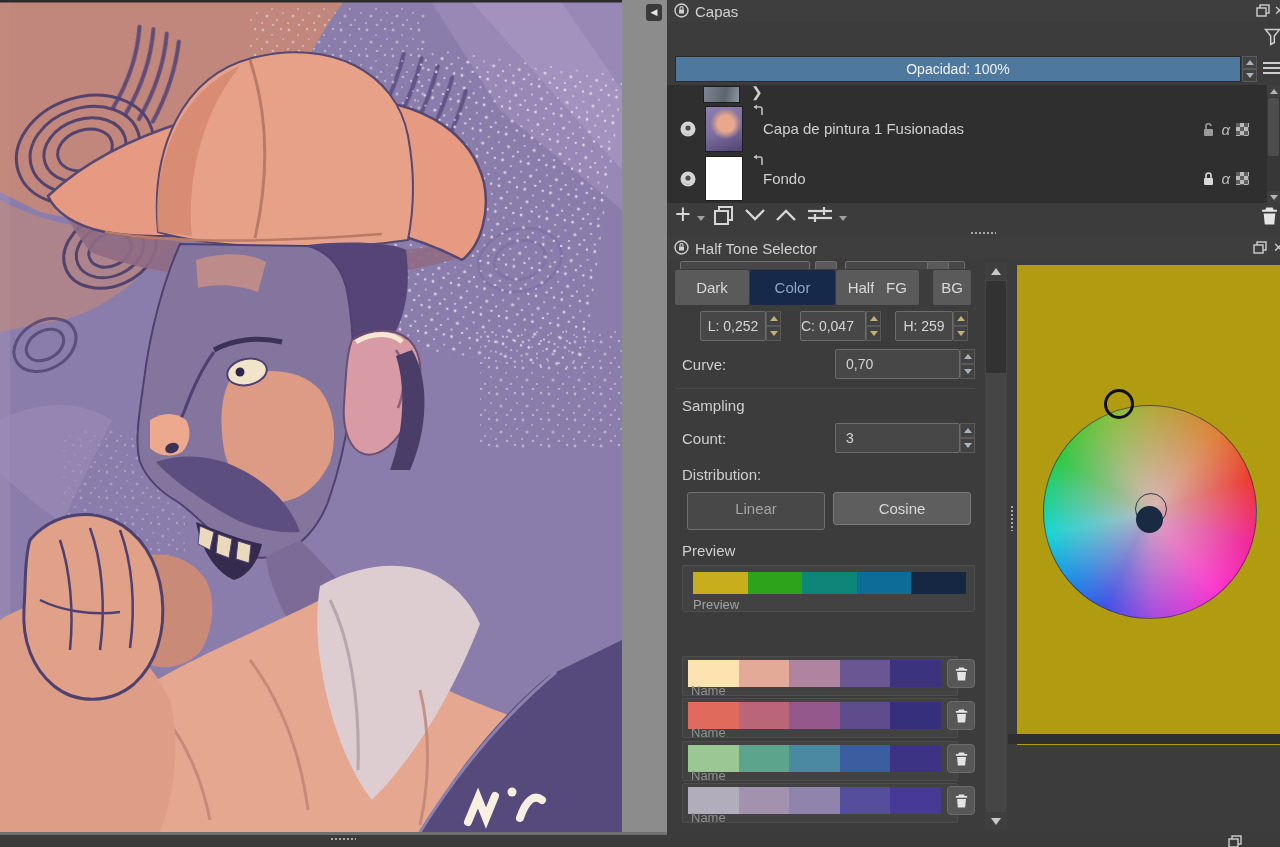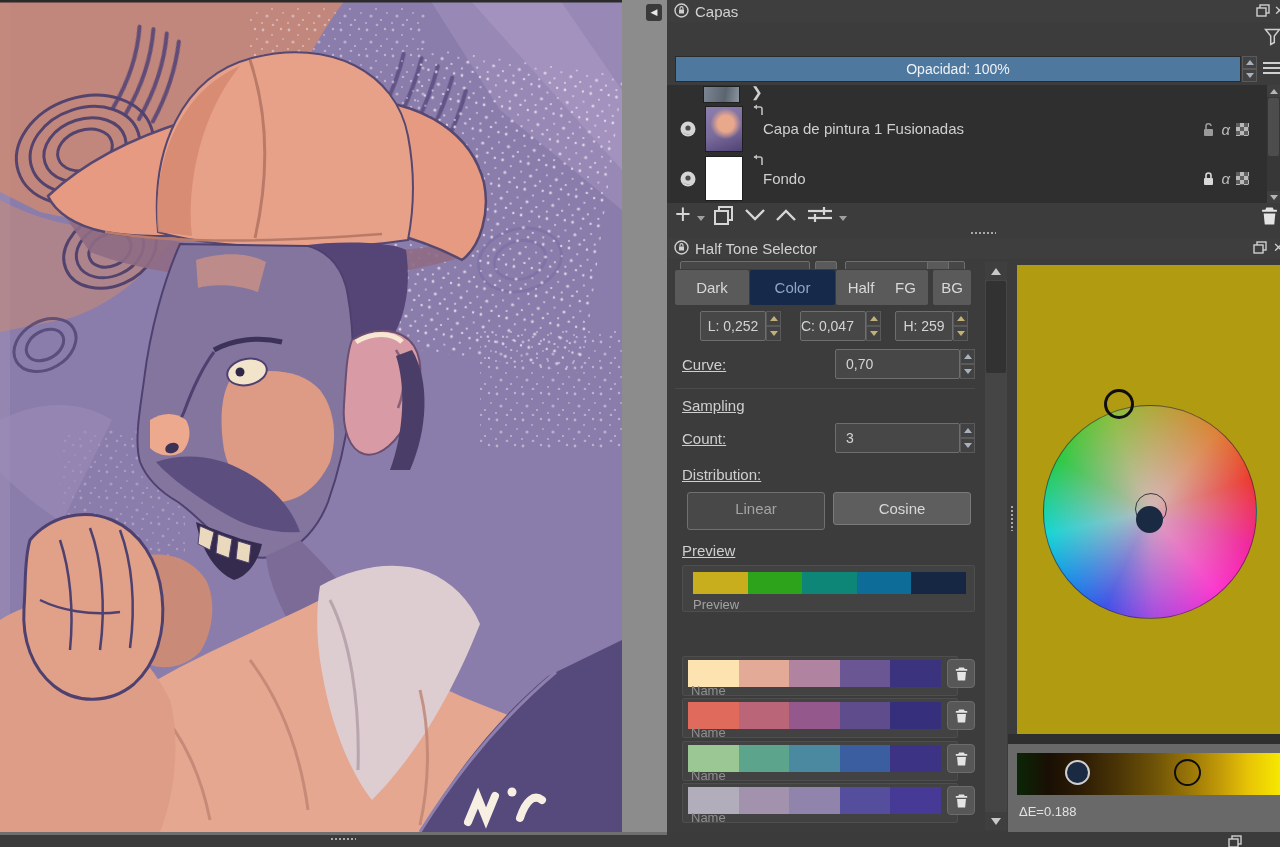--- a/index.html
+++ b/index.html
@@ -59,21 +59,21 @@
   .vscroll { position:absolute; width:13px; background:#373737; }
   .varrow { position:absolute; left:0; width:13px; height:12px; background:#3f3f3f;
             display:flex; align-items:center; justify-content:center; }
   .vthumb { position:absolute; left:1px; width:11px; background:#4d4d4d; border-radius:2px; }
 
   
   #ltoolbar { position:absolute; left:0; top:203px; width:613px; height:30px; }
   .tbi { position:absolute; top:2px; color:#d6d6d6; }
 
   
-  .label15 { position:absolute; font-size:15px; color:#cfcfcf;text-decoration:underline; }
+  .label15 { position:absolute; font-size:15px; color:#cfcfcf; }
   .tab { position:absolute; top:270px; height:35px; background:#5a5a5a; color:#d8d8d8;
          font-size:15px; text-align:center; line-height:35px; border-radius:2px; }
   .tab.active { background:#17294a; color:#8fa6c6; }
   .box { position:absolute; background:#474747; border:1px solid #6e6e6e; border-radius:2px;
          color:#d4d4d4; font-size:14px; line-height:28px; }
   .btn { position:absolute; border-radius:3px; font-size:15px; text-align:center; }
   .group { position:absolute; background:#424242; border:1px solid #4e4e4e; border-radius:2px; }
   .swatches { position:absolute; display:flex; }
   .swatches > div { flex:1; height:100%; }
   .namep { position:absolute; font-size:13px; color:#8f8f8f; }
@@ -421,21 +421,21 @@
     <div class="abs" style="left:8px; top:261px; width:300px; height:8px; overflow:hidden;">
       <div class="box" style="left:5px; top:0; width:130px; height:20px;"></div>
       <div class="box" style="left:140px; top:0; width:22px; height:20px; background:#5a5a5a;"></div>
       <div class="box" style="left:170px; top:0; width:120px; height:20px;"></div>
       <div class="box" style="left:252px; top:0; width:22px; height:20px; background:#5a5a5a;"></div>
     </div>
 
     <div class="tab" style="left:8px; width:74px;">Dark</div>
     <div class="tab active" style="left:83px; width:85px;">Color</div>
     <div class="tab" style="left:169px; width:50px;">Half</div>
-    <div class="tab" style="left:216px; width:45px;">FG</div>
+    <div class="tab" style="left:207px; width:45px;">FG</div>
     <div class="tab" style="left:266px; width:38px;">BG</div>
 
     <div class="box" style="left:33px; top:311px; width:66px; height:30px; text-align:center;">L: 0,252</div>
     <div class="spin2 gold" style="left:99px; top:311px; height:30px;">
       <span class="sb">
           <span class="tri-u"></span>
         </span>
         <span class="sb">
           <span class="tri-d"></span>
         </span>
@@ -586,26 +586,20 @@
 
     <div id="wheelzone" style="background-color: rgb(177, 155, 16);">
       <div id="wheel"></div>
       <div class="ringsel" style="left:87px; top:124px; width:30px; height:30px;"></div>
       <div class="ringsel" style="left:118px; top:228px; width:32px; height:32px; border-width:1.5px;
            border-color:rgba(25,25,40,.8);"></div>
       <div class="abs" style="left: 119px; top: 241px; width: 27px; height: 27px; border-radius: 50%; background-color: rgb(27, 42, 67);"></div>
     </div>
     <div class="abs" style="left:341px; top:734px; width:272px; height:10px; background:#2f2f2f;"></div>
 
-    <div id="gradzone">
-      <div id="gradbar"></div>
-      <div class="abs" style="left: 57px; top: 16px; width: 25px; height: 25px; border-radius: 50%; border: 2px solid rgb(207, 207, 207); background-color: rgb(27, 42, 67);"></div>
-      <div class="ringsel" style="left:166px; top:15px; width:27px; height:27px; border-width:2.5px; border-color:#0d0d0d;"></div>
-      <span id="deltae">ΔE=0.188</span>
-    </div>
   </div>
 
   <div class="abs" id="bottombar">
     <div class="lite"></div>
     <div class="h-dots abs" style="left:330px; top:5px;"></div>
     <span class="abs" style="left:1228px; top:3px;">
       <svg class="ic" width="14" height="12" viewBox="0 0 14 12" fill="none" stroke="#cfcfcf" stroke-width="1.4">
           <rect x="4" y="1" width="9" height="8"></rect>
           <rect x="1" y="4" width="9" height="8" fill="#3b3b3b"></rect>
         </svg>

